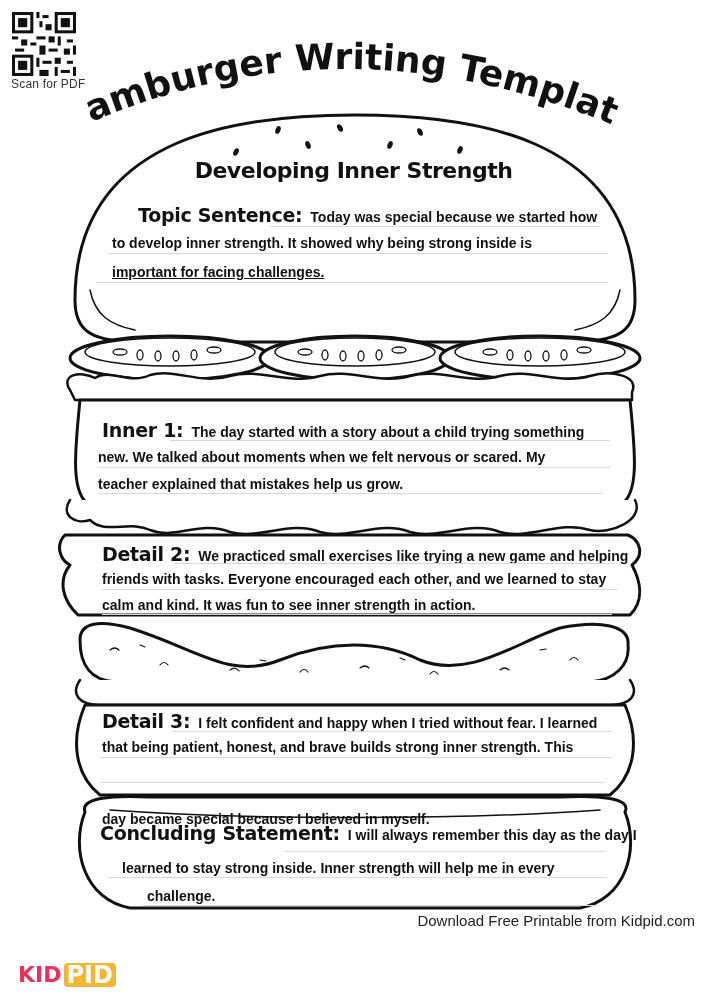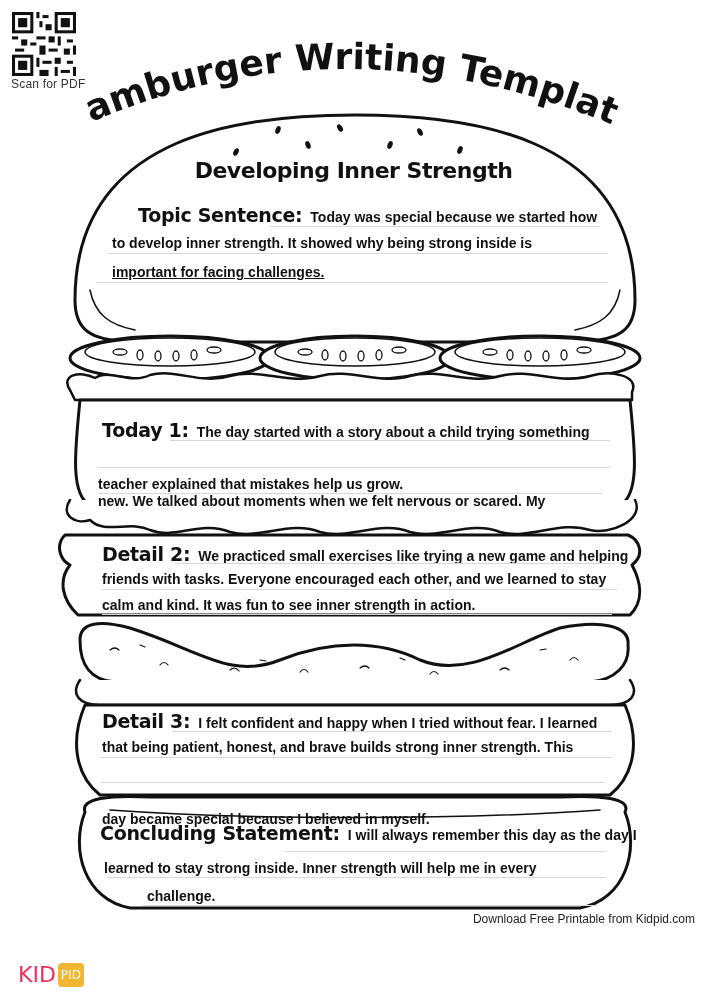--- a/index.html
+++ b/index.html
@@ -5,24 +5,24 @@
   html,body{margin:0;padding:0;background:#fff;}
   body{width:707px;height:1000px;position:relative;overflow:hidden;font-family:"Liberation Sans",sans-serif;color:#111;}
   .abs{position:absolute;}
   svg.art{position:absolute;left:0;top:0;}
   .qr{left:12px;top:12px;width:64px;height:64px;}
   .scan{left:11px;top:77px;font-size:12px;color:#333;letter-spacing:0.2px;}
   .line{position:absolute;font-size:14px;font-weight:bold;color:#111;white-space:nowrap;line-height:18px;}
   .rule{position:absolute;height:1px;background:#d8d8d8;}
   .lbl{font-family:"DejaVu Sans",sans-serif;font-weight:bold;font-size:19px;margin-right:8px;letter-spacing:-0.3px;}
   .subtitle{position:absolute;left:0;width:707px;top:158px;text-align:center;font-size:22px;font-weight:bold;font-family:"DejaVu Sans",sans-serif;letter-spacing:-0.5px;}
-  .footer-logo{left:18px;top:962px;font-family:"DejaVu Sans",sans-serif;font-weight:normal;font-size:22px;display:flex;align-items:center;}
+  .footer-logo{left:18px;top:962px;font-family:"DejaVu Sans",sans-serif;font-weight:bold;font-size:22px;display:flex;align-items:center;}
   .kid{color:#e8315b;}
-  .pid{background:#f2b634;color:#fff;border-radius:4px;padding:0 3px;margin-left:2px;font-size:12px;line-height:24px;}
-  .footer-text{right:12px;top:912px;font-size:12px;color:#222;}
+  .pid{background:#f2b634;color:#fff;border-radius:4px;padding:0 3px;margin-left:2px;font-size:24px;line-height:24px;}
+  .footer-text{right:12px;top:912px;font-size:15px;color:#222;}
 </style>
 </head>
 <body>
 
 <svg class="abs qr" viewBox="0 0 21 21">
   <rect width="21" height="21" fill="#fff"></rect>
   <g fill="#111">
     <rect x="0" y="0" width="7" height="7"></rect>
       <rect x="1" y="1" width="5" height="5" fill="#fff"></rect>
       <rect x="2" y="2" width="3" height="3"></rect>
@@ -147,24 +147,24 @@
 <div class="line" style="left:138px;top:206px;">
   <span class="lbl">Topic Sentence:</span><span>Today was special because we started how</span>
 </div>
 <div class="rule" style="left:270px;top:226px;width:330px;"></div>
 <div class="line" style="left:112px;top:234px;">to develop inner strength. It showed why being strong inside is</div>
 <div class="rule" style="left:108px;top:253px;width:500px;"></div>
 <div class="line" style="left:112px;top:263px;text-decoration:underline;">important for facing challenges.</div>
 <div class="rule" style="left:96px;top:282px;width:512px;"></div>
 
 <div class="line" style="left:102px;top:421px;">
-  <span class="lbl">Today 1:</span><span>The day started with a story about a child trying something</span>
+  <span class="lbl">Inner 1:</span><span>The day started with a story about a child trying something</span>
 </div>
 <div class="rule" style="left:170px;top:440px;width:440px;"></div>
-<div class="line" style="left:98px;top:448px;margin-top:44px;">new. We talked about moments when we felt nervous or scared. My</div>
+<div class="line" style="left:98px;top:448px;">new. We talked about moments when we felt nervous or scared. My</div>
 <div class="rule" style="left:98px;top:467px;width:512px;"></div>
 <div class="line" style="left:98px;top:475px;">teacher explained that mistakes help us grow.</div>
 <div class="rule" style="left:98px;top:493px;width:505px;"></div>
 
 <div class="line" style="left:102px;top:545px;">
   <span class="lbl">Detail 2:</span><span>We practiced small exercises like trying a new game and helping</span>
 </div>
 <div class="rule" style="left:175px;top:563px;width:440px;"></div>
 <div class="line" style="left:102px;top:570px;">friends with tasks. Everyone encouraged each other, and we learned to stay</div>
 <div class="rule" style="left:102px;top:589px;width:515px;"></div>
@@ -177,21 +177,21 @@
 <div class="rule" style="left:172px;top:731px;width:440px;"></div>
 <div class="line" style="left:102px;top:738px;">that being patient, honest, and brave builds strong inner strength. This</div>
 <div class="rule" style="left:100px;top:757px;width:512px;"></div>
 <div class="line" style="left:102px;top:801px;margin-top:9px;">day became special because I believed in myself.</div>
 <div class="rule" style="left:100px;top:782px;width:505px;"></div>
 
 <div class="line" style="left:100px;top:824px;">
   <span class="lbl">Concluding Statement:</span><span>I will always remember this day as the day I</span>
 </div>
 <div class="rule" style="left:285px;top:851px;width:320px;"></div>
-<div class="line" style="left:104px;top:859px;">learned to stay strong inside. Inner strength will help me in every</div>
+<div class="line" style="left:122px;top:859px;">learned to stay strong inside. Inner strength will help me in every</div>
 <div class="rule" style="left:108px;top:877px;width:498px;"></div>
 <div class="line" style="left:147px;top:887px;">challenge.</div>
 <div class="rule" style="left:143px;top:905px;width:455px;"></div>
 
 <div class="abs footer-logo">
   <span class="kid">KID</span>
     <span class="pid">PID</span>
 </div>
 <div class="abs footer-text">Download Free Printable from Kidpid.com</div>
 

